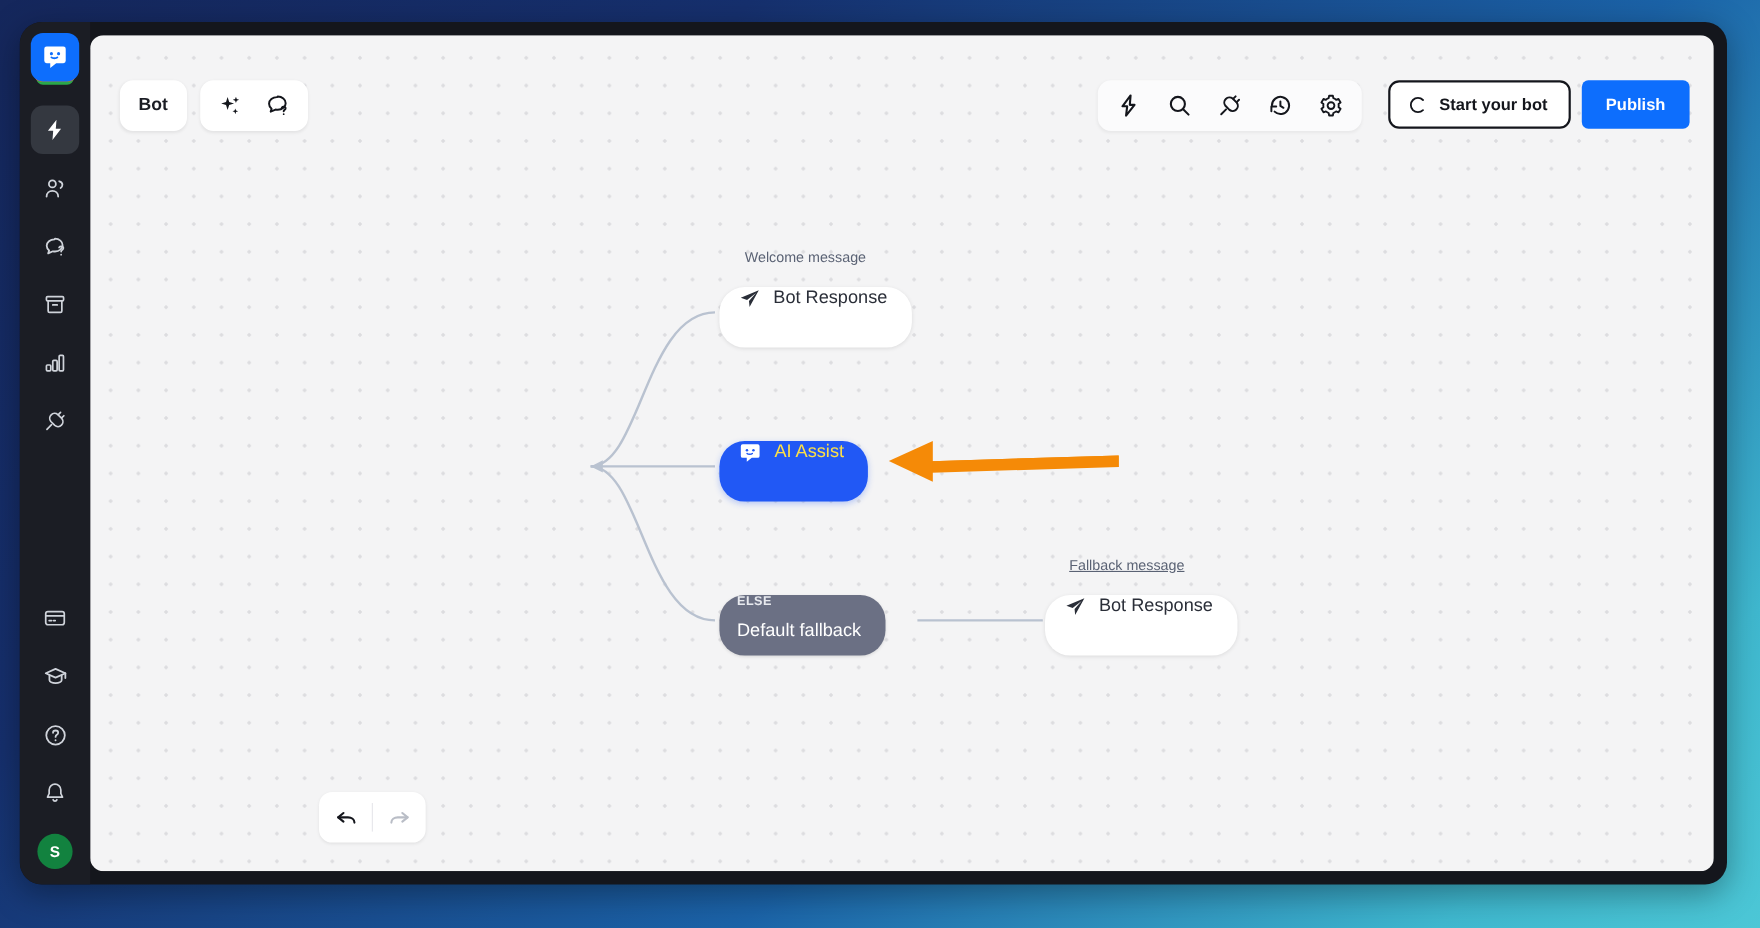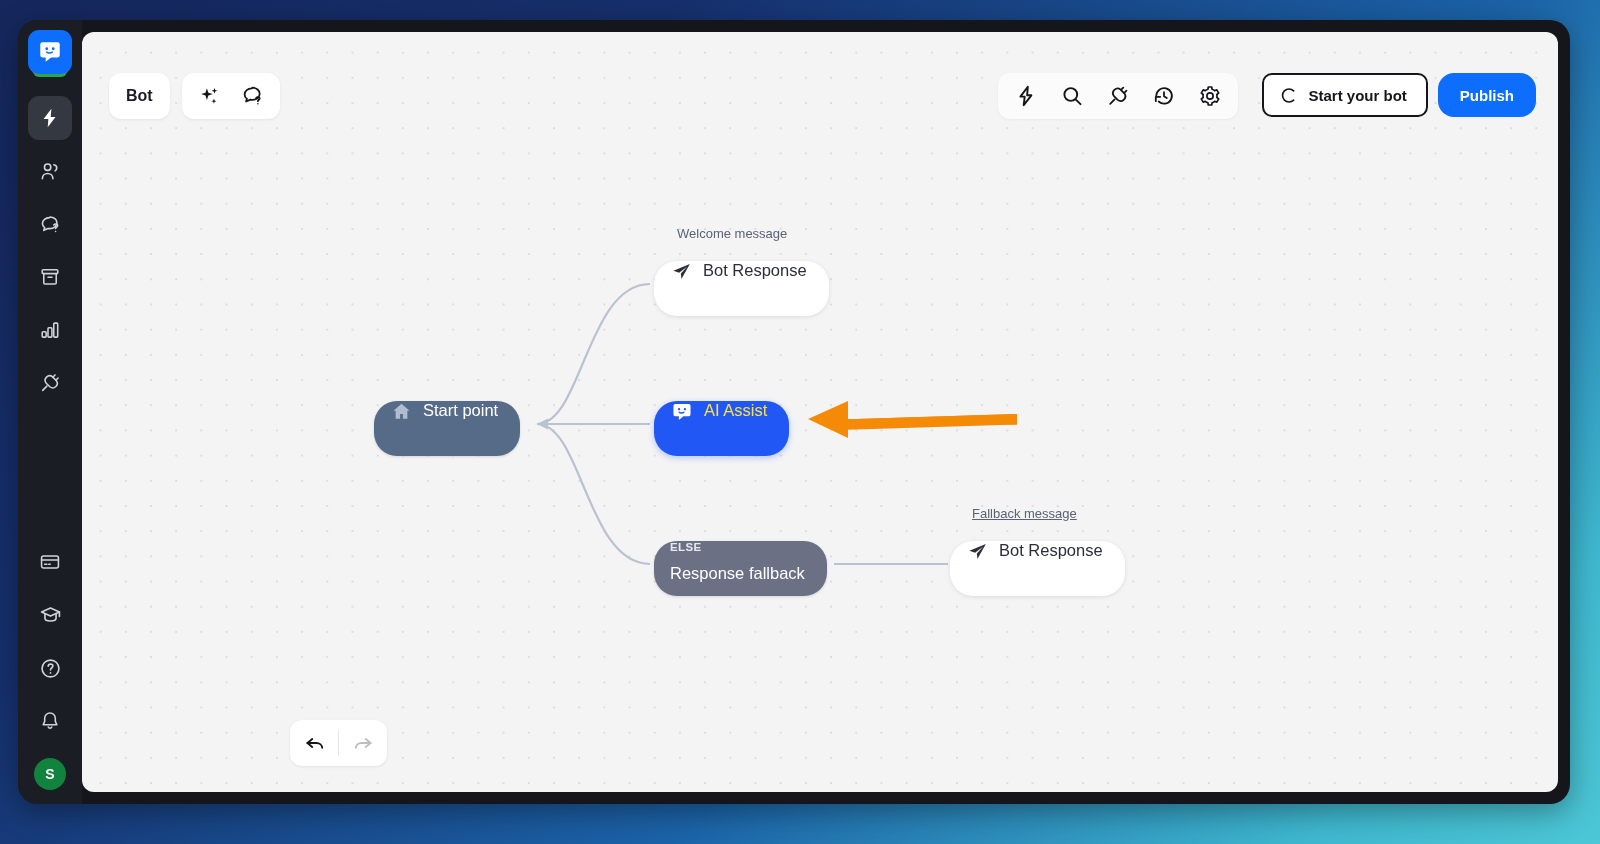--- a/index.html
+++ b/index.html
@@ -116,21 +116,21 @@
   #btn-test {
     height: 44px; padding: 0 19px 0 15px;
     border: 2px solid #14161c; border-radius: 10px;
     background: #fff; color: #14161c;
     font-size: 15px; font-weight: bold;
     display: flex; align-items: center; gap: 10px;
     cursor: pointer;
   }
   #btn-publish {
     height: 44px; padding: 0 22px;
-    border: none; border-radius: 16px;
+    border: none; border-radius: 6px;
     background: #0d6efd; color: #fff;
     font-size: 15px; font-weight: bold;
     display: flex; align-items: center; cursor: pointer;
   }
 
   
   #flow-svg { position: absolute; left: 0; top: 0; width: 100%; height: 100%; pointer-events: none; }
 
   .node {
     position: absolute; height: 55px;
@@ -398,40 +398,34 @@
     <div class="node-label" id="label-welcome">Welcome message</div>
     <div class="node-label" id="label-fallback">Fallback message</div>
 
     <div class="node" id="node-bot1">
       <svg width="21" height="21" viewBox="0 0 24 24" fill="currentColor">
         <path d="M21.5 3.4 2.8 11.1l6.5 2.2 9.3-7.1-7.3 8.2.6 6.3z"></path>
       </svg>
       <span>Bot Response</span>
     </div>
 
-    <div class="node" id="node-start">
-      <svg width="21" height="21" viewBox="0 0 24 24" fill="#aebdd2">
-        <path d="M12 3 2.8 11h2.5v9.2h5.1v-5.4h3.2v5.4h5.1V11h2.5z"></path>
-      </svg>
-      <span>Start point</span>
-    </div>
 
     <div class="node" id="node-ai">
       <svg width="22" height="22" viewBox="0 0 24 24" fill="#ffffff">
         <path d="M4.6 3.2h14.8a1.9 1.9 0 0 1 1.9 1.9v9.6a1.9 1.9 0 0 1-1.9 1.9h-5.8l-5 4v-4H4.6a1.9 1.9 0 0 1-1.9-1.9V5.1a1.9 1.9 0 0 1 1.9-1.9z"></path>
         <circle cx="8.8" cy="9" r="1.25" fill="#2158f5"></circle>
         <circle cx="15.2" cy="9" r="1.25" fill="#2158f5"></circle>
         <path d="M8.9 12.3c1 1 4.2 1 5.2 0" stroke="#2158f5" stroke-width="1.5" fill="none" stroke-linecap="round"></path>
       </svg>
       <span>AI Assist</span>
     </div>
 
     <div class="node" id="node-fallback">
       <span class="else-tag">ELSE</span>
-      <span>Response fallback</span>
+      <span>Default fallback</span>
     </div>
 
     <div class="node" id="node-bot2">
       <svg width="21" height="21" viewBox="0 0 24 24" fill="currentColor">
         <path d="M21.5 3.4 2.8 11.1l6.5 2.2 9.3-7.1-7.3 8.2.6 6.3z"></path>
       </svg>
       <span>Bot Response</span>
     </div>
 
 

